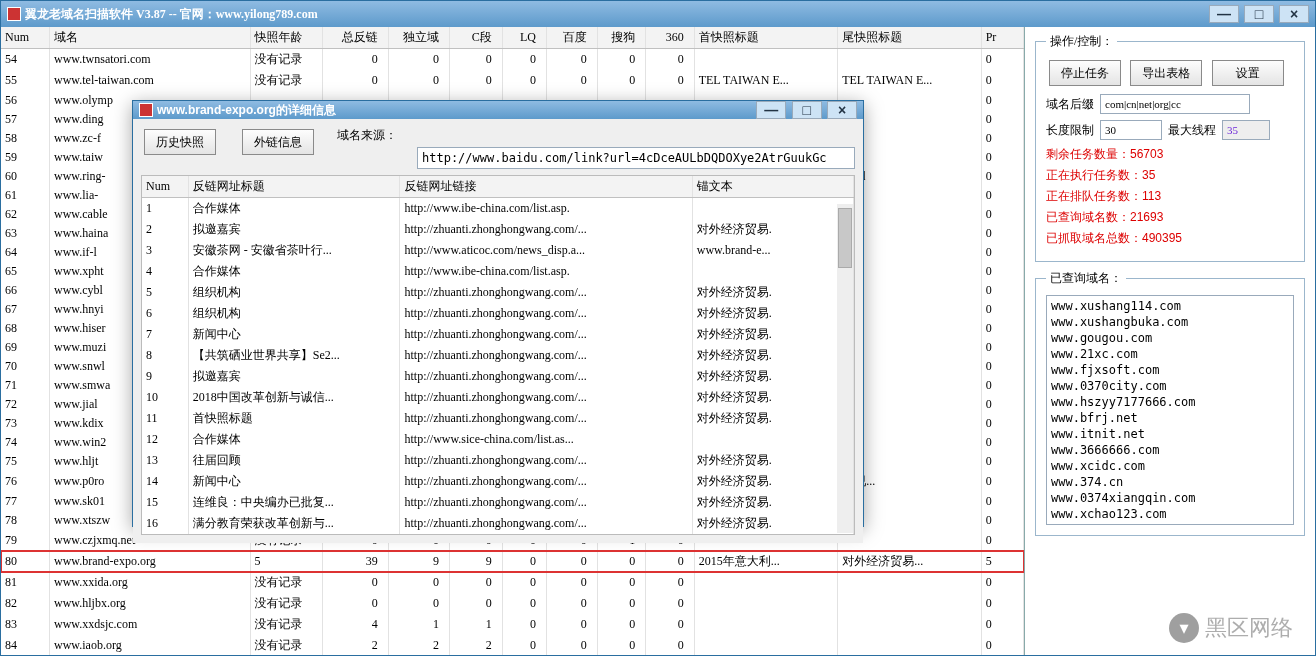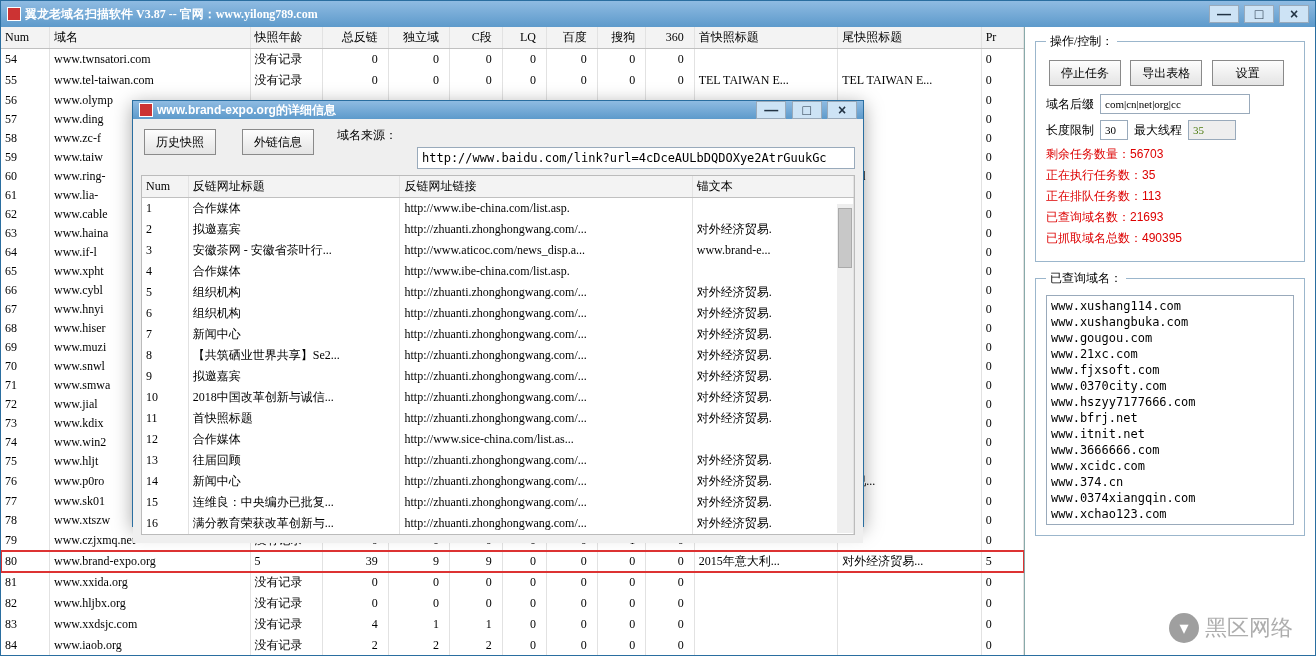--- a/index.html
+++ b/index.html
@@ -27,21 +27,21 @@
   .row-highlight { outline: 2px solid #d33; outline-offset:-1px; background:#fff0f0;}
 
   
   .right-pane { width: 290px; padding: 6px 10px; position:relative;}
   fieldset { border: 1px solid #9bb6cc; padding: 8px 10px 10px 10px; margin-bottom: 8px; }
   legend { padding: 0 4px; color: #000; font-family: SimSun;}
   .btn { display:inline-block; min-width:72px; height:26px; line-height:24px; text-align:center; border:1px solid #8a8a8a; background:linear-gradient(#fdfdfd,#e4e4e4); margin:2px 3px; font-size:12px; cursor:pointer;}
   .ctrl-row { margin: 6px 0; display:flex; align-items:center; gap:6px;}
   .ctrl-row label{ white-space:nowrap;}
   .ctrl-row input[type=text]{ border:1px solid #9ab; height:20px; padding:0 4px; font-size:11px; font-family:SimSun; background:#fff;}
-  .ctrl-row input.dis{ background:#eee; color:#4d7c0f;}
+  .ctrl-row input.dis{ background:#eee; color:#6d28d9;}
   .stat-red { color: #d00; margin: 4px 0; font-size:12px;}
   .domain-list { width:100%; height:230px; border:1px solid #9ab; padding:2px 4px; overflow:auto; font-family:Consolas, monospace; font-size:12px; line-height:16px; white-space:pre;}
 
   
   .dialog { position:absolute; left:131px; top:99px; width:732px; height:427px; border:1px solid #2a6ea0; background:#fff; box-shadow:0 4px 18px rgba(0,0,0,.35); z-index:50; display:flex; flex-direction:column;}
   .dialog .dtitle { height:26px; background:linear-gradient(#8fbbe2,#5d9acb); color:#fff; display:flex; align-items:center; font-weight:bold; padding:0 6px;}
   .dialog .dtitle .icon{ width:14px; height:14px; background:#c33; border:1px solid #fff; margin-right:4px;}
   .dialog .dtitle .spacer{flex:1;}
   .dialog .dbody{ flex:1; background:#efefef; padding:8px; display:flex; flex-direction:column; gap:6px;}
   .dialog .drow1{ display:flex; align-items:flex-start; gap:20px;}
@@ -584,21 +584,21 @@
           <span class="btn">停止任务</span>
           <span class="btn">导出表格</span>
           <span class="btn">设置</span>
         </div>
         <div class="ctrl-row">
           <label>域名后缀</label>
           <input type="text" style="width: 150px;" value="com|cn|net|org|cc">
         </div>
         <div class="ctrl-row">
           <label>长度限制</label>
-          <input type="text" style="width: 28px;" value="30">
+          <input type="text" style="width: 62px;" value="30">
           <label>最大线程</label>
           <input type="text" class="dis" style="width: 48px;" value="35">
         </div>
         <div id="stats">
             <div class="stat-red">剩余任务数量：56703</div>
             <div class="stat-red">正在执行任务数：35</div>
             <div class="stat-red">正在排队任务数：113</div>
             <div class="stat-red">已查询域名数：21693</div>
             <div class="stat-red">已抓取域名总数：490395</div>
           </div>

